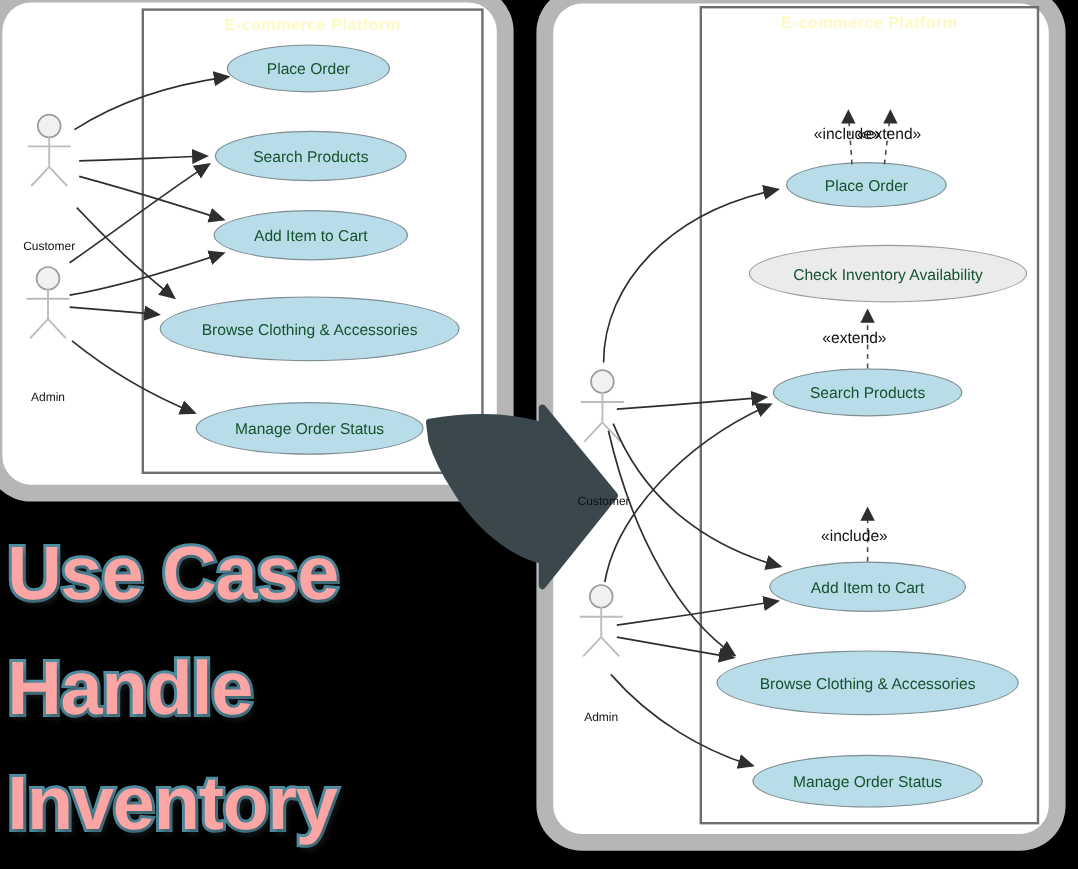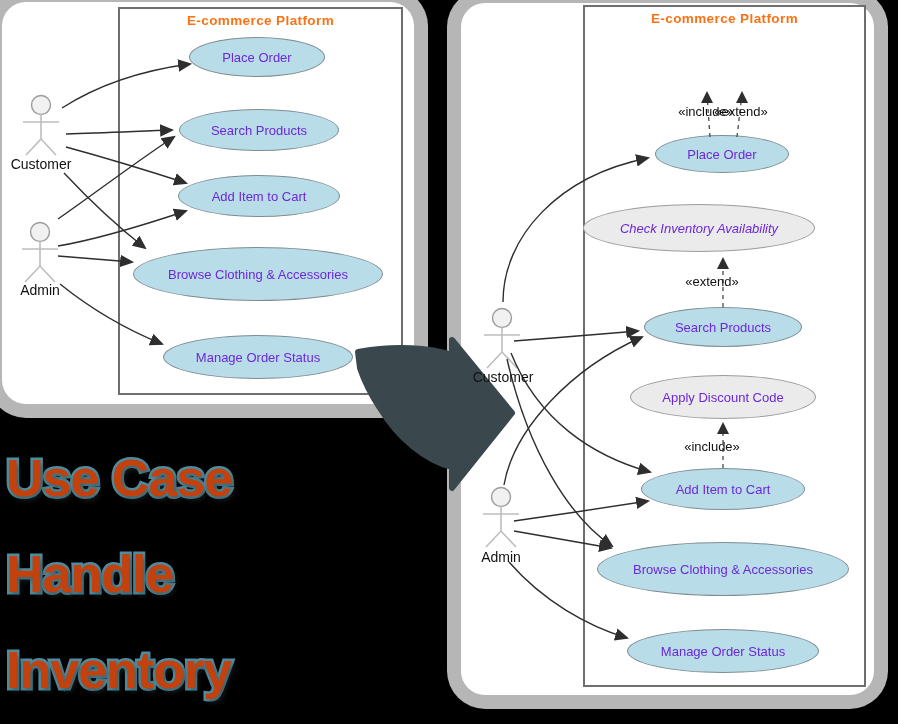--- a/index.html
+++ b/index.html
@@ -5,35 +5,35 @@
   html,body{margin:0;padding:0;background:#000;}
   #stage{position:relative;width:898px;height:724px;overflow:hidden;background:#000;
          font-family:"Liberation Sans",sans-serif;}
   .card{position:absolute;background:#fff;border-radius:24px;box-shadow:0 0 0 14px #b6b6b6;z-index:1;}
   #card-before{left:2px;top:2px;width:412px;height:402px;}
   #card-after{left:461px;top:3px;width:413px;height:692px;}
   .frame{position:absolute;border:2px solid #6e6e6e;background:transparent;z-index:2;box-sizing:border-box;}
   #frame-before{left:118px;top:7px;width:285px;height:388px;}
   #frame-after{left:583px;top:5px;width:283px;height:682px;}
   .frame-title{position:absolute;left:0;right:0;top:4px;text-align:center;font-size:13.5px;
-               font-weight:bold;letter-spacing:.4px;color:#f97316;}
+               font-weight:bold;letter-spacing:.4px;color:#fef9c3;}
   .uc{position:absolute;border-radius:50%;display:flex;align-items:center;justify-content:center;
-      font-size:13px;color:#6d28d9;z-index:3;text-align:center;box-sizing:border-box;white-space:nowrap;}
+      font-size:13px;color:#14532d;z-index:3;text-align:center;box-sizing:border-box;white-space:nowrap;}
   .uc.blue{background:#b8dde9;border:1.5px solid #7f8c91;}
   .uc.gray{background:#ebebeb;border:1.5px solid #9c9c9c;}
-  .actor-label{position:absolute;transform:translateX(-50%);font-size:14px;color:#111;z-index:5;white-space:nowrap;}
+  .actor-label{position:absolute;transform:translateX(-50%);font-size:10px;color:#111;z-index:5;white-space:nowrap;margin-top:44px;}
   .stereo{position:absolute;transform:translateX(-50%);font-size:13px;color:#111;z-index:5;white-space:nowrap;}
   #edges{position:absolute;left:0;top:0;width:898px;height:724px;z-index:4;pointer-events:none;}
   .edge{fill:none;stroke:#2e2e2e;stroke-width:1.4;}
   .dedge{fill:none;stroke:#4a4a4a;stroke-width:1.3;stroke-dasharray:4 4;}
   .chev{fill:#2e2e2e;}
   .actor-fig{stroke:#bdbdbd;stroke-width:1.6;fill:none;}
   .actor-head{fill:#f1f1f1;stroke:#9c9c9c;stroke-width:1.4;}
-  #big-title{position:absolute;left:6px;top:430px;z-index:6;font-weight:bold;font-size:52px;
-             line-height:96px;letter-spacing:-1px;color:#c2410c;
+  #big-title{position:absolute;left:6px;top:430px;z-index:6;font-weight:bold;font-size:63px;
+             line-height:96px;letter-spacing:-1px;color:#fca5a5;
              -webkit-text-stroke:5px #4f8da0;paint-order:stroke fill;
              text-shadow:3px 4px 5px rgba(45,55,60,.5);}
 </style>
 </head>
 <body>
 
 <div id="stage">
 
   <div class="card" id="card-before"></div>
   <div class="card" id="card-after"></div>
@@ -45,23 +45,22 @@
     <div class="frame-title">E-commerce Platform</div>
   </div>
 
   <div class="uc blue" style="left:189px;top:37px;width:136px;height:40px;">Place Order</div>
   <div class="uc blue" style="left:179px;top:109px;width:160px;height:42px;">Search Products</div>
   <div class="uc blue" style="left:178px;top:175px;width:162px;height:42px;">Add Item to Cart</div>
   <div class="uc blue" style="left:133px;top:247px;width:250px;height:54px;">Browse Clothing &amp; Accessories</div>
   <div class="uc blue" style="left:163px;top:335px;width:190px;height:44px;">Manage Order Status</div>
 
   <div class="uc blue" style="left:655px;top:135px;width:134px;height:38px;">Place Order</div>
-  <div class="uc gray" style="left:583px;top:204px;width:232px;height:48px;font-style:italic;">Check Inventory Availability</div>
+  <div class="uc gray" style="left:624px;top:204px;width:232px;height:48px;">Check Inventory Availability</div>
   <div class="uc blue" style="left:644px;top:307px;width:158px;height:40px;">Search Products</div>
-  <div class="uc gray" style="left:630px;top:375px;width:186px;height:44px;">Apply Discount Code</div>
   <div class="uc blue" style="left:641px;top:468px;width:164px;height:42px;">Add Item to Cart</div>
   <div class="uc blue" style="left:597px;top:542px;width:252px;height:54px;">Browse Clothing &amp; Accessories</div>
   <div class="uc blue" style="left:627px;top:629px;width:192px;height:44px;">Manage Order Status</div>
 
   <svg id="edges" xmlns="http://www.w3.org/2000/svg">
     <defs>
       <marker id="ah" viewBox="0 0 10 10" refX="8.5" refY="5" markerWidth="10" markerHeight="10" orient="auto-start-reverse">
         <path d="M0,0.5 L10,5 L0,9.5 z" fill="#2e2e2e"></path>
       </marker>
     </defs>

